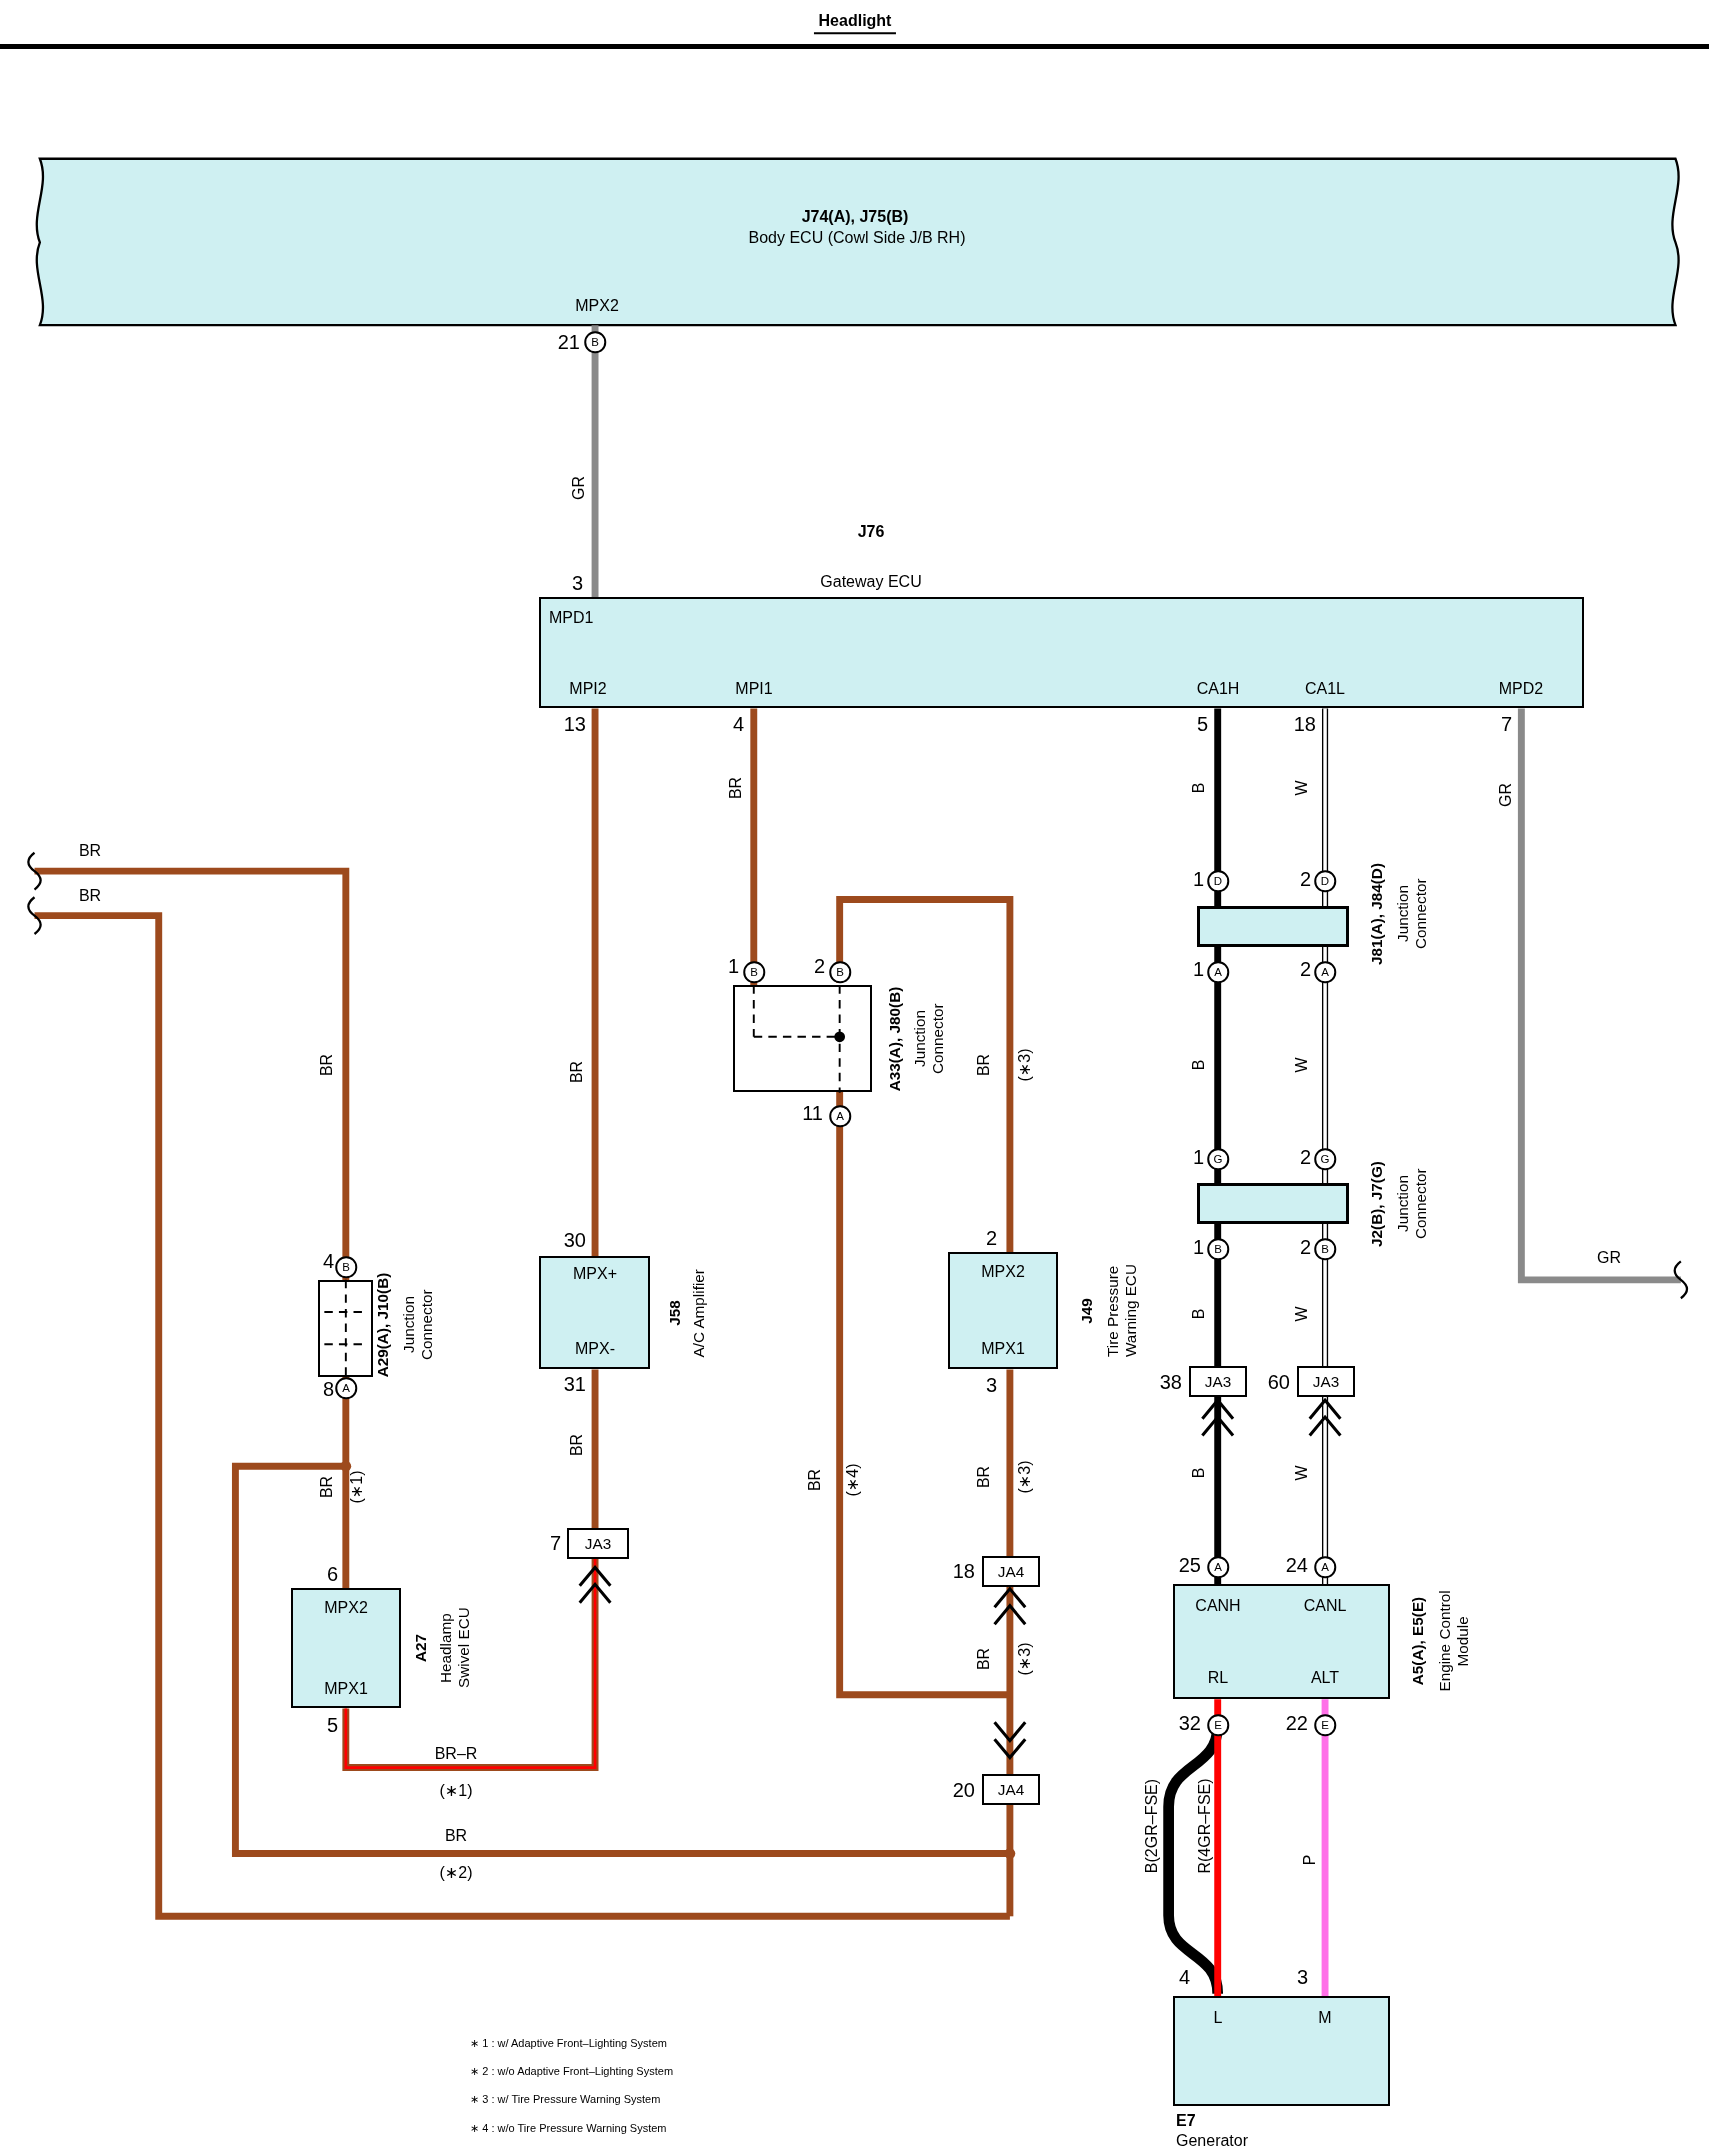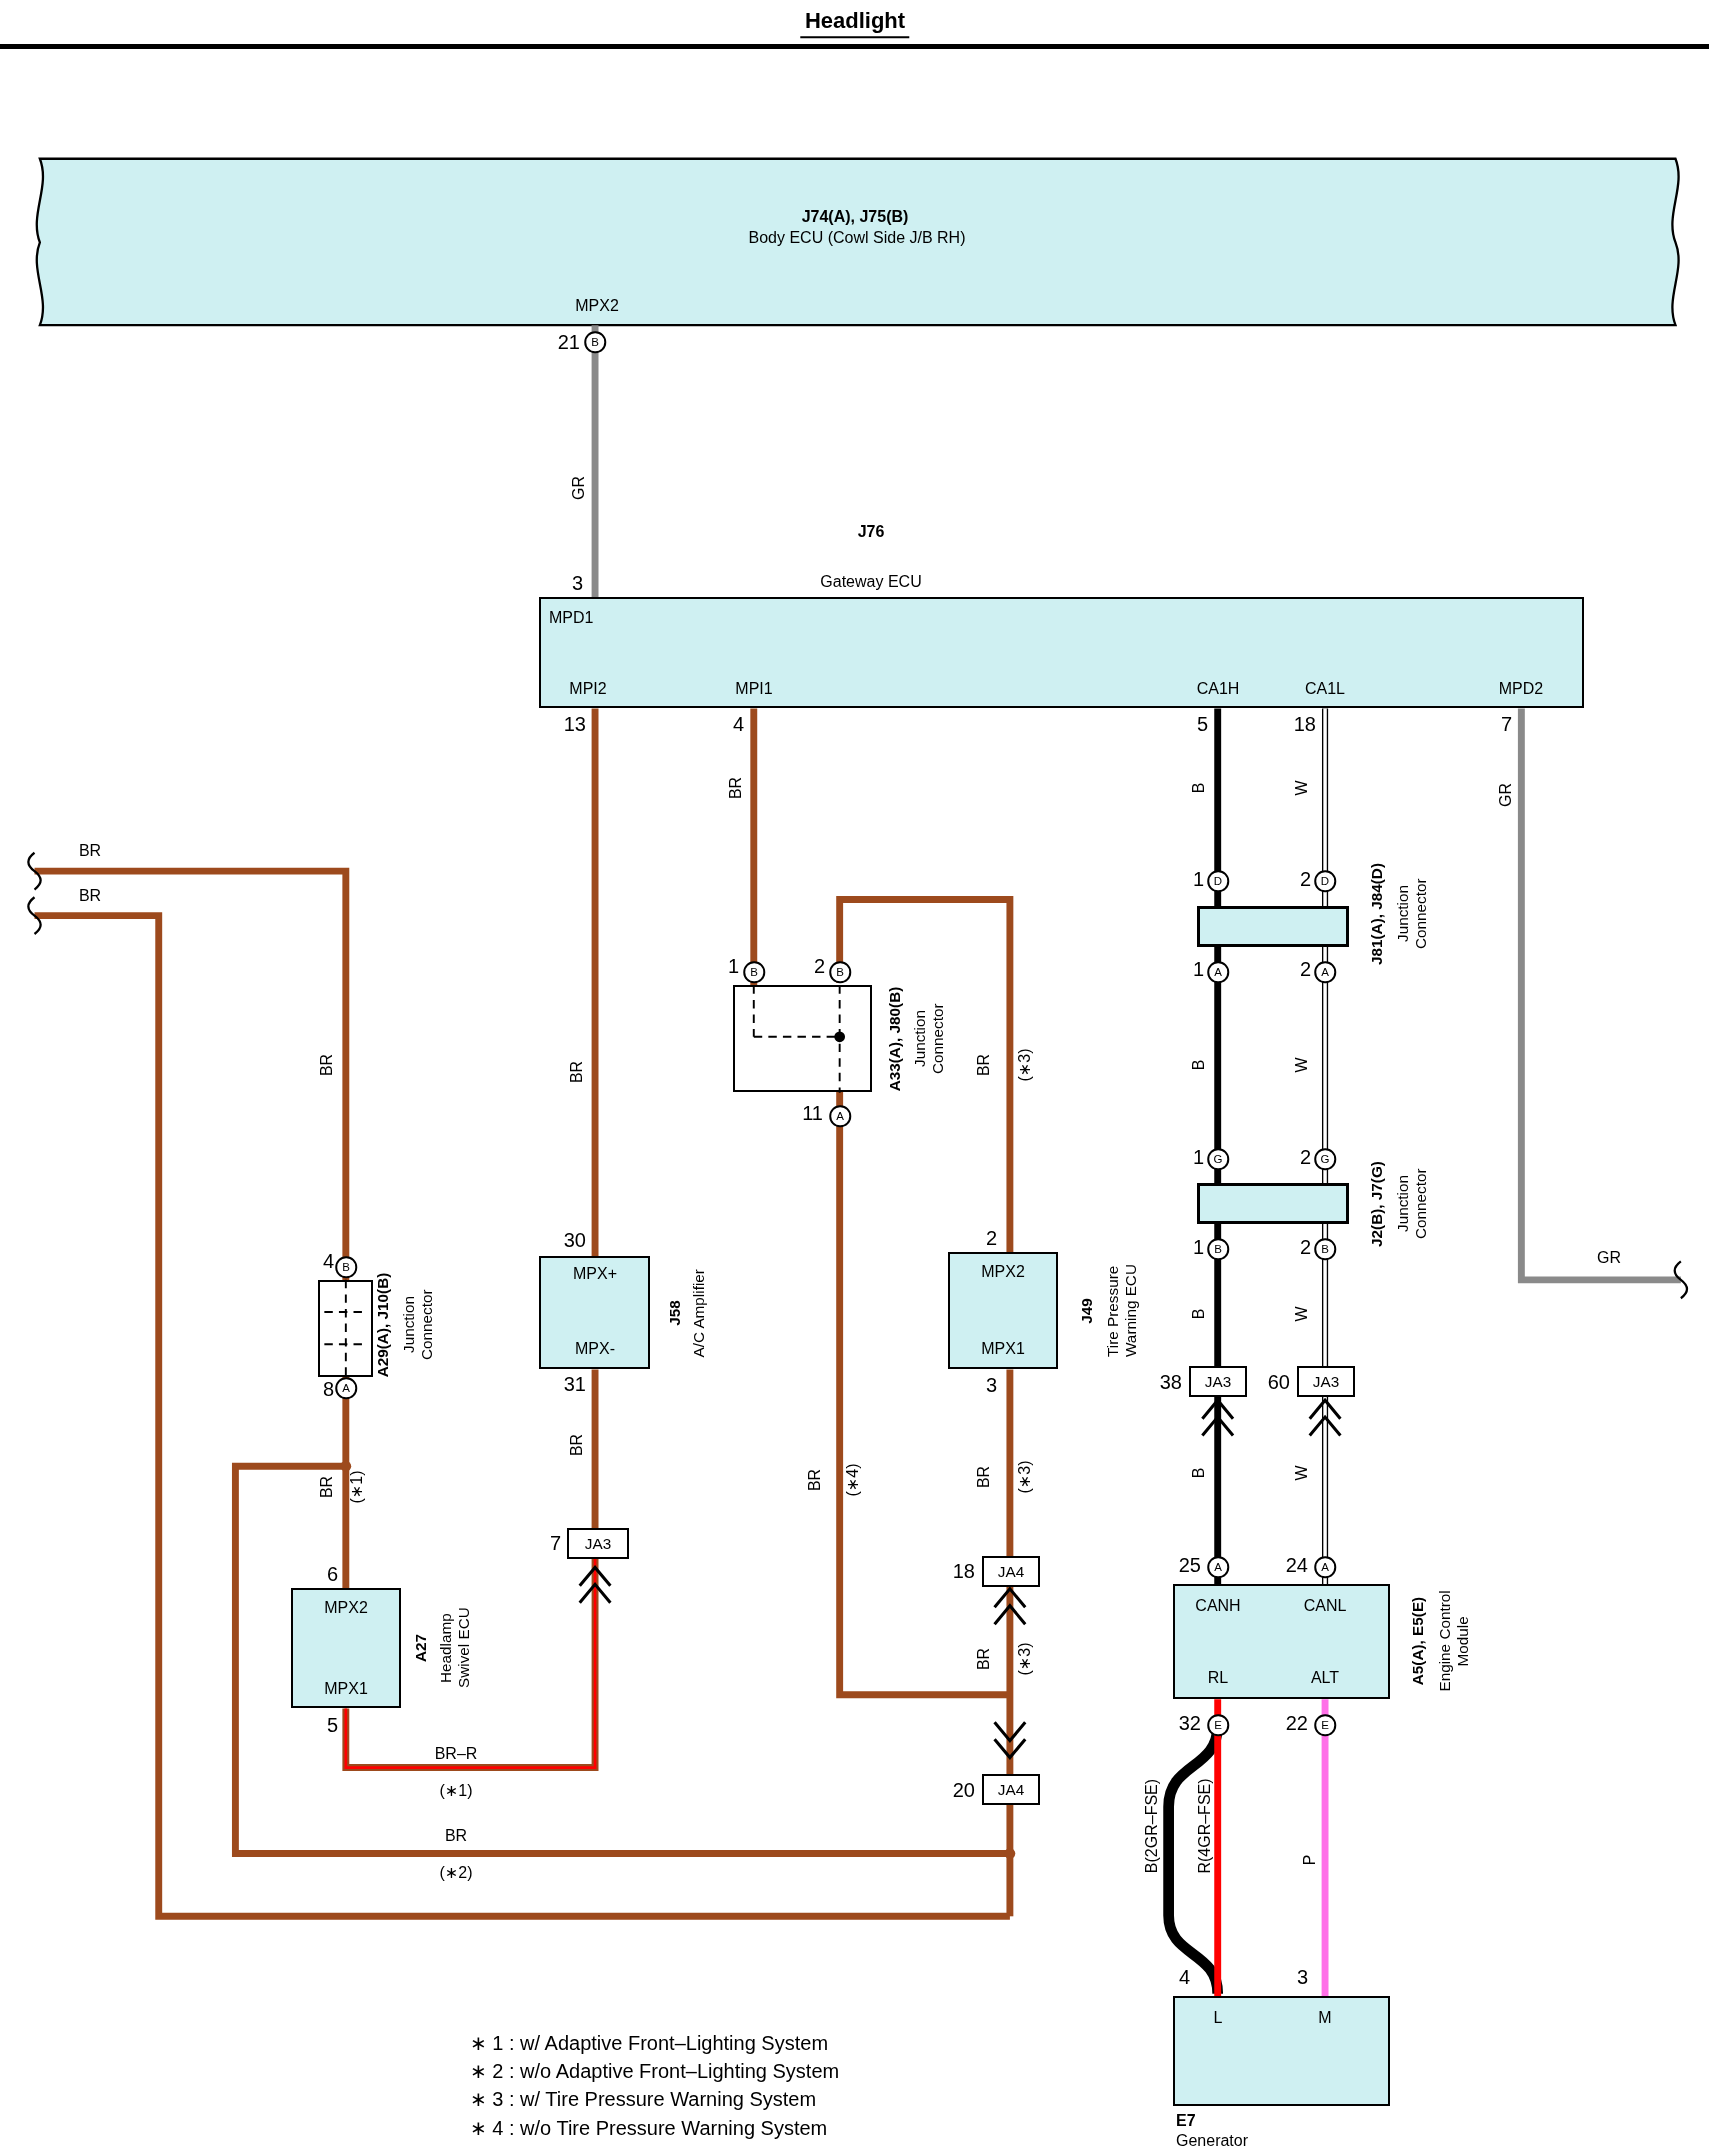--- a/index.html
+++ b/index.html
@@ -17,24 +17,24 @@
   .hlabel.left{transform:translate(0,-50%);}
   .pnum{position:absolute;transform:translate(-100%,-50%);font-size:20px;white-space:nowrap;}
   .vtext{position:absolute;writing-mode:vertical-rl;transform:translate(-50%,-50%) rotate(180deg);
          font-size:16px;white-space:nowrap;line-height:1;}
   .vname{position:absolute;writing-mode:vertical-rl;transform:translate(-50%,-50%) rotate(180deg);
          font-size:15.3px;line-height:17.6px;text-align:center;}
   .bold{font-weight:bold;}
   .pin-circle{position:absolute;width:21.5px;height:21.5px;border:2.3px solid #000;border-radius:50%;
               background:#fff;box-sizing:border-box;display:flex;align-items:center;justify-content:center;
               font-size:11.5px;transform:translate(-50%,-50%);}
-  .title{position:absolute;left:50%;top:23px;transform:translate(-50%,-50%);font-size:22px;
+  .title{position:absolute;left:50%;top:23px;transform:translate(-50%,-50%);font-size:16px;
          font-weight:bold;border-bottom:2.3px solid #000;padding:0 4.6px 1.5px 4.6px;}
   .title-rule{position:absolute;left:0;top:44px;width:1710px;height:5.4px;background:#000;}
-  .foot{position:absolute;font-size:20px;white-space:nowrap;transform:translate(0,-50%);}
+  .foot{position:absolute;font-size:11px;white-space:nowrap;transform:translate(0,-50%);}
   
   .band{fill:var(--component_fill);stroke:#000;stroke-width:3;}
   .w-br{stroke:var(--wire_brown);stroke-width:9;fill:none;}
   .w-gr{stroke:var(--wire_gray);stroke-width:9;fill:none;}
   .w-b{stroke:var(--wire_black);stroke-width:9;fill:none;}
   .w-b.thick{stroke-width:14;}
   .w-red{stroke:var(--wire_red);stroke-width:9;fill:none;}
   .w-red.stripe{stroke-width:3.5;}
   .w-p{stroke:var(--wire_pink);stroke-width:9;fill:none;}
   .w-wbase{stroke:#000;stroke-width:8;fill:none;}

